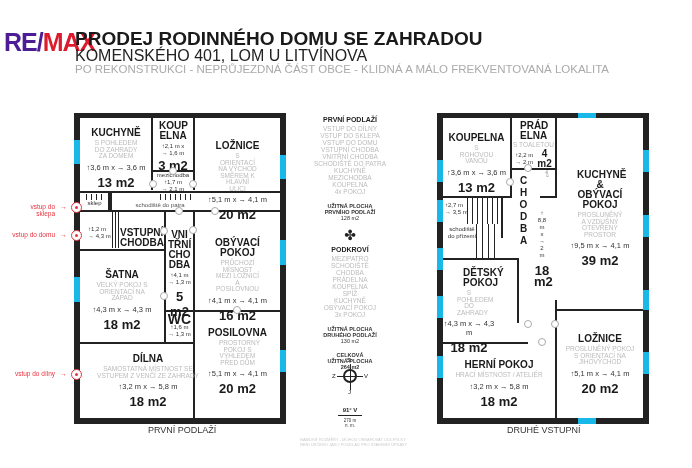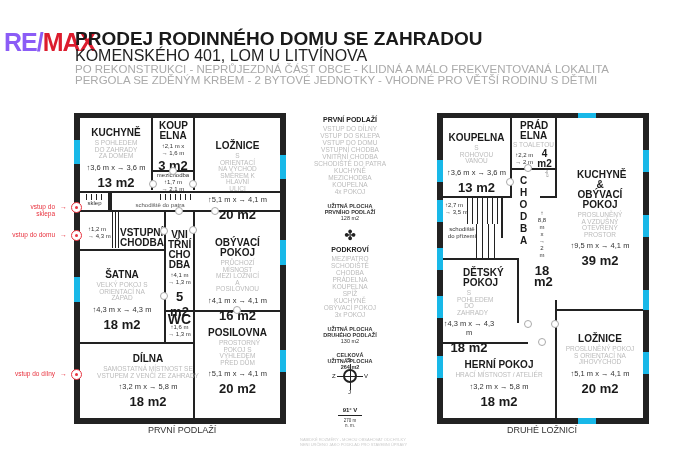--- a/index.html
+++ b/index.html
@@ -1,19 +1,19 @@
 <!DOCTYPE html>
 <html><head>
 <meta charset="utf-8">
 <style>
 *{box-sizing:border-box;margin:0;padding:0}
 body{width:692px;height:468px;background:#fff;position:relative;overflow:hidden;font-family:"Liberation Sans",sans-serif;color:#222}
 .abs{position:absolute}
 .logo{left:4px;top:30px;font-weight:bold;font-size:25px;letter-spacing:-1px;line-height:1}
-.logo .r{color:#8b5cf6}.logo .b{color:#1b4f9c}
+.logo .r{color:#4c1d95}.logo .b{color:#1b4f9c}
 .title{left:75px;top:29px;font-weight:bold;font-size:19px;color:#1a1a1a;line-height:1;white-space:nowrap}
 .subtitle{left:75px;top:48px;font-size:16px;color:#222;line-height:1;white-space:nowrap}
 .desc{left:75px;top:64px;font-size:11.5px;color:#aaa;line-height:10.5px;white-space:nowrap}
 .wall{position:absolute;background:#222}
 .win{position:absolute;background:#18b8e8}
 .iwall{position:absolute;background:#222}
 .room{position:absolute;text-align:center}
 .rn{font-weight:bold;font-size:10px;line-height:10px;color:#1a1a1a}
 .rd{font-size:6.5px;color:#bbb;line-height:6.5px;margin-top:2px}
 .dim{font-size:7.5px;color:#333;margin-top:3px}
@@ -32,21 +32,20 @@
 .stairs{position:absolute;background:repeating-linear-gradient(90deg,#222 0 1px,#fff 1px 5px)}
 </style>
 </head>
 <body>
 
 <div class="abs logo"><span class="r">RE/</span><span class="b" style="color:#dc1c2e">MAX</span></div>
 <div class="abs title">PRODEJ RODINNÉHO DOMU SE ZAHRADOU</div>
 <div class="abs subtitle">KOMENSKÉHO 401, LOM U LITVÍNOVA</div>
 <div class="abs desc">
   <div>PO REKONSTRUKCI - NEPRŮJEZDNÁ ČÁST OBCE - KLIDNÁ A MÁLO FREKVENTOVANÁ LOKALITA</div>
-  <div>PERGOLA SE ZDĚNÝM KRBEM - 2 BYTOVÉ JEDNOTKY - VHODNÉ PRO VĚTŠÍ RODINU S DĚTMI</div>
 </div>
 
 <div>
 
   <div class="wall" style="left:74px;top:113px;width:211px;height:5px"></div>
   <div class="wall" style="left:74px;top:113px;width:6px;height:310px"></div>
   <div class="wall" style="left:280px;top:113px;width:6px;height:310px"></div>
   <div class="wall" style="left:74px;top:418px;width:212px;height:6px"></div>
 
   <div class="win" style="left:74px;top:140px;width:6px;height:24px"></div>
@@ -334,14 +333,14 @@
     <div class="dim">↑5,1 m x → 4,1 m</div>
     <div class="area">20 m2</div>
   </div>
 
   <div class="door" style="left:506px;top:178px"></div>
   <div class="door" style="left:524px;top:164px"></div>
   <div class="door" style="left:524px;top:320px"></div>
   <div class="door" style="left:551px;top:320px"></div>
   <div class="door" style="left:538px;top:338px"></div>
 
-  <div class="floorlabel" style="left:507px;top:425px">DRUHÉ LOŽNICÍ</div>
+  <div class="floorlabel" style="left:507px;top:425px">DRUHÉ VSTUPNÍ</div>
 </div>
 
 </body></html>

